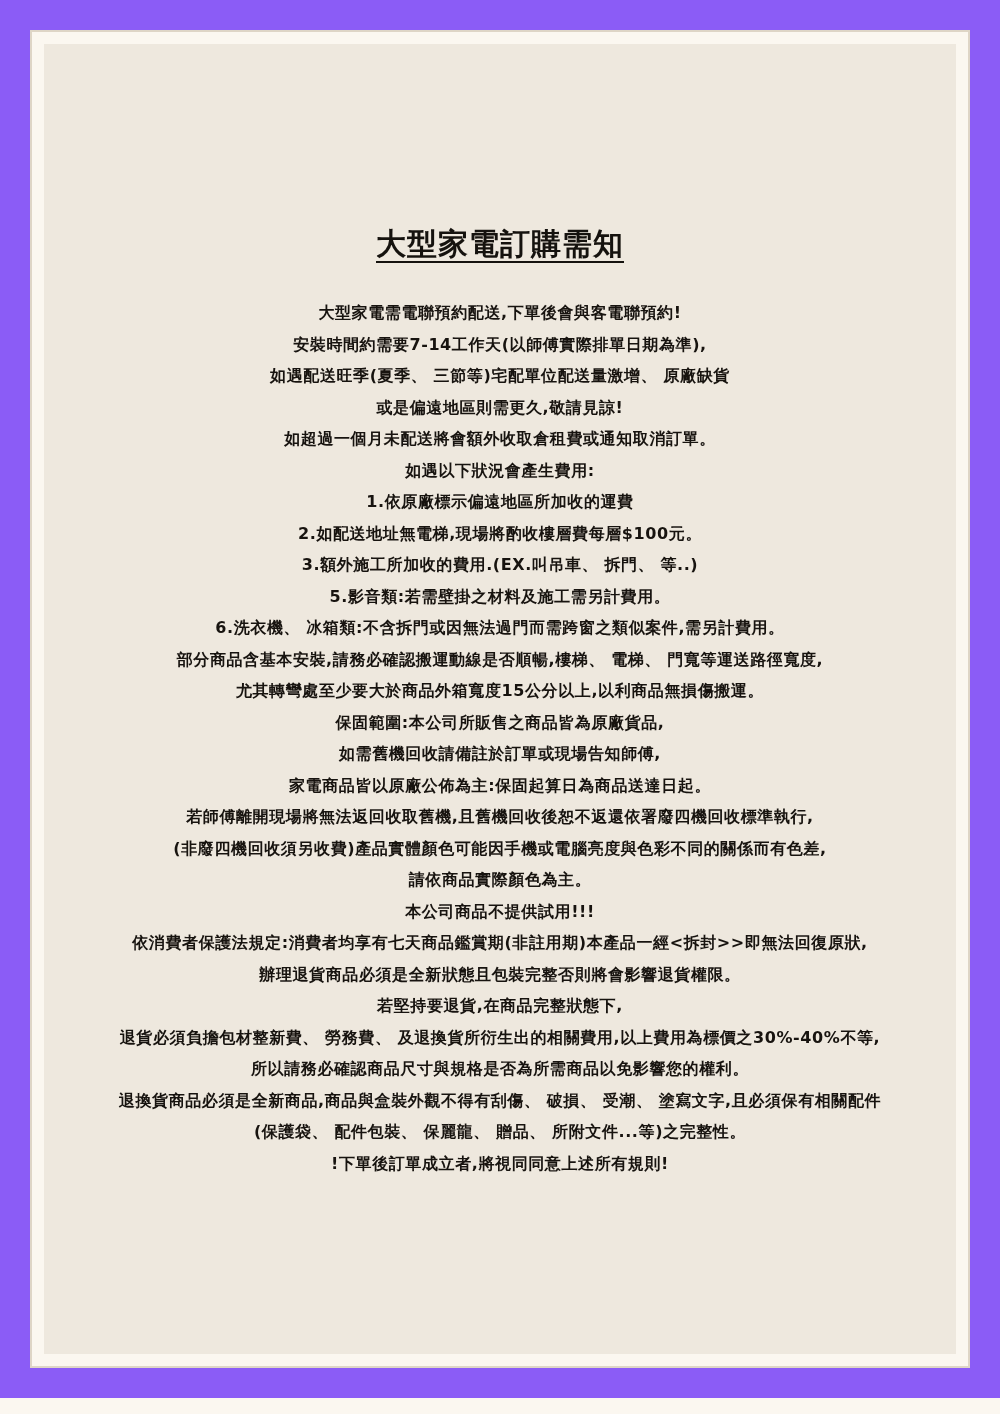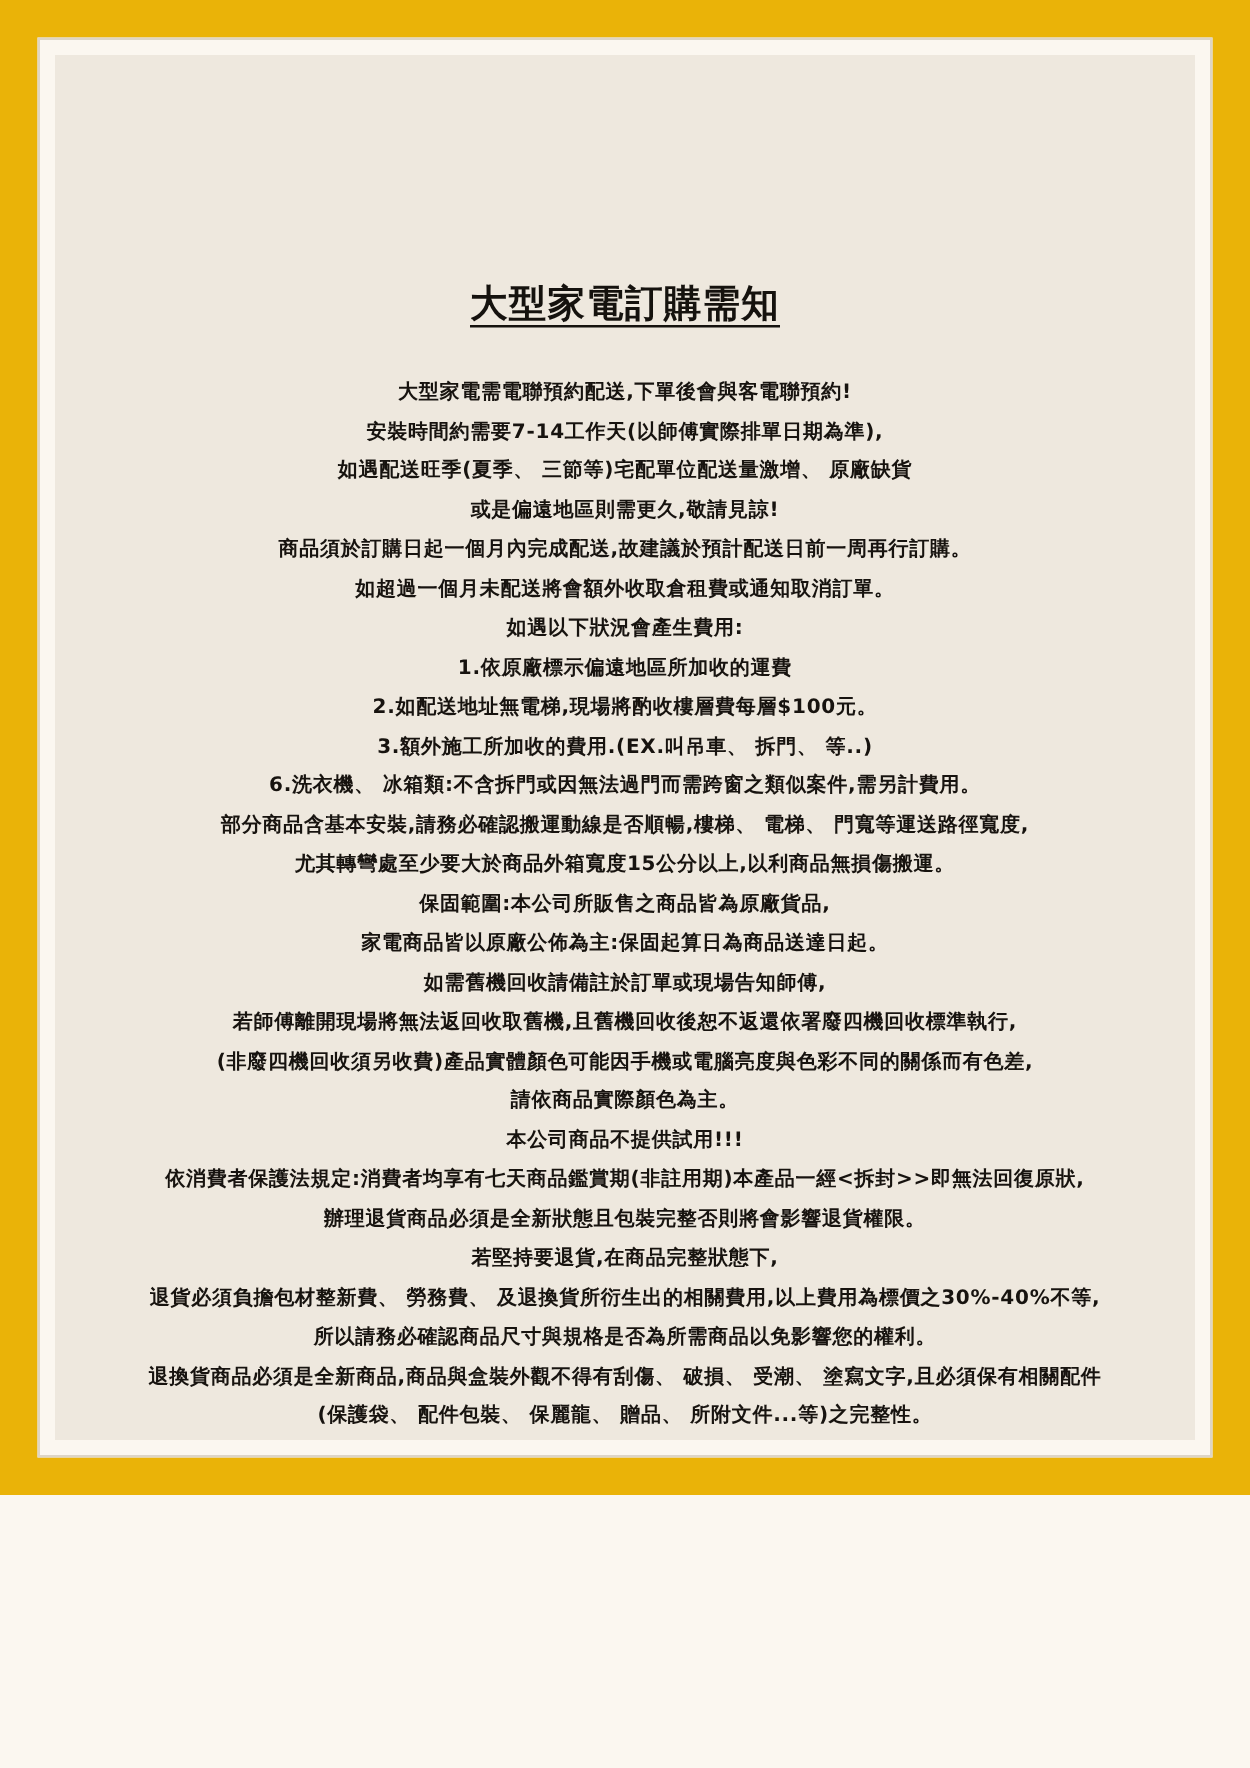--- a/index.html
+++ b/index.html
@@ -8,22 +8,22 @@
   }
   body {
     width: 1000px;
     height: 1414px;
     background: #fbf7f0;
     font-family: "DejaVu Sans", "Liberation Sans", sans-serif;
   }
   .page {
     position: relative;
     width: 1000px;
-    height: 1196px;
-    background: #eab308;
+    height: 1398px;
+    background: #8b5cf6;
     box-sizing: border-box;
     padding: 30px 30px;
   }
   .frame-outer {
     position: absolute;
     left: 30px;
     top: 30px;
     right: 30px;
     bottom: 30px;
     border: 2px solid #ded5c6;
@@ -77,32 +77,32 @@
 <div class="page">
   <div class="frame-outer"></div>
   <div class="frame-inner"></div>
   <div class="content">
     <div class="doc-title">大型家電訂購需知</div>
     <div class="body-lines">
       <div class="body-line">大型家電需電聯預約配送,下單後會與客電聯預約!</div>
       <div class="body-line">安裝時間約需要7-14工作天(以師傅實際排單日期為準),</div>
       <div class="body-line">如遇配送旺季(夏季、 三節等)宅配單位配送量激增、 原廠缺貨</div>
       <div class="body-line">或是偏遠地區則需更久,敬請見諒!</div>
-      <div class="body-line">商品須於訂購日起一個月內完成配送,故建議於預計配送日前一周再行訂購。</div>
       <div class="body-line">如超過一個月未配送將會額外收取倉租費或通知取消訂單。</div>
       <div class="body-line">如遇以下狀況會產生費用:</div>
       <div class="body-line">1.依原廠標示偏遠地區所加收的運費</div>
       <div class="body-line">2.如配送地址無電梯,現場將酌收樓層費每層$100元。</div>
       <div class="body-line">3.額外施工所加收的費用.(EX.叫吊車、 拆門、 等..)</div>
+      <div class="body-line">5.影音類:若需壁掛之材料及施工需另計費用。</div>
       <div class="body-line">6.洗衣機、 冰箱類:不含拆門或因無法過門而需跨窗之類似案件,需另計費用。</div>
       <div class="body-line">部分商品含基本安裝,請務必確認搬運動線是否順暢,樓梯、 電梯、 門寬等運送路徑寬度,</div>
       <div class="body-line">尤其轉彎處至少要大於商品外箱寬度15公分以上,以利商品無損傷搬運。</div>
       <div class="body-line">保固範圍:本公司所販售之商品皆為原廠貨品,</div>
+      <div class="body-line">如需舊機回收請備註於訂單或現場告知師傅,</div>
       <div class="body-line">家電商品皆以原廠公佈為主:保固起算日為商品送達日起。</div>
-      <div class="body-line">如需舊機回收請備註於訂單或現場告知師傅,</div>
       <div class="body-line">若師傅離開現場將無法返回收取舊機,且舊機回收後恕不返還依署廢四機回收標準執行,</div>
       <div class="body-line">(非廢四機回收須另收費)產品實體顏色可能因手機或電腦亮度與色彩不同的關係而有色差,</div>
       <div class="body-line">請依商品實際顏色為主。</div>
       <div class="body-line">本公司商品不提供試用!!!</div>
       <div class="body-line">依消費者保護法規定:消費者均享有七天商品鑑賞期(非註用期)本產品一經&lt;拆封&gt;&gt;即無法回復原狀,</div>
       <div class="body-line">辦理退貨商品必須是全新狀態且包裝完整否則將會影響退貨權限。</div>
       <div class="body-line">若堅持要退貨,在商品完整狀態下,</div>
       <div class="body-line">退貨必須負擔包材整新費、 勞務費、 及退換貨所衍生出的相關費用,以上費用為標價之30%-40%不等,</div>
       <div class="body-line">所以請務必確認商品尺寸與規格是否為所需商品以免影響您的權利。</div>
       <div class="body-line">退換貨商品必須是全新商品,商品與盒裝外觀不得有刮傷、 破損、 受潮、 塗寫文字,且必須保有相關配件</div>

